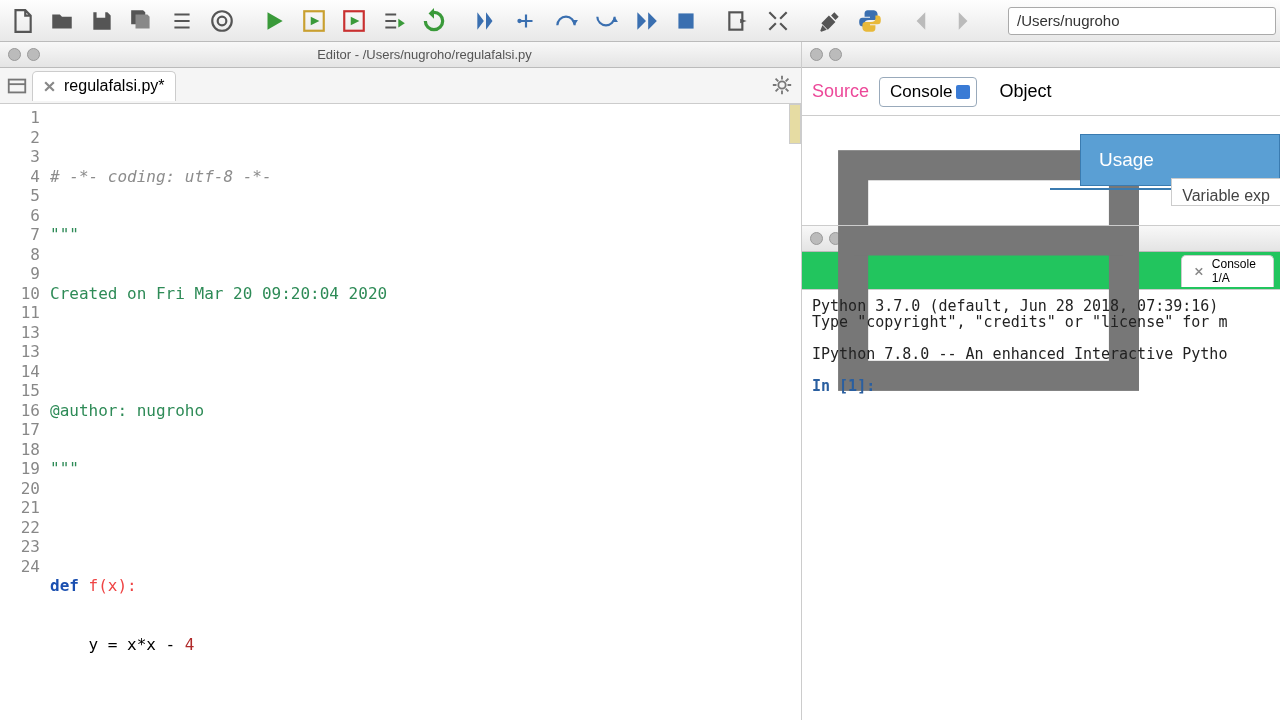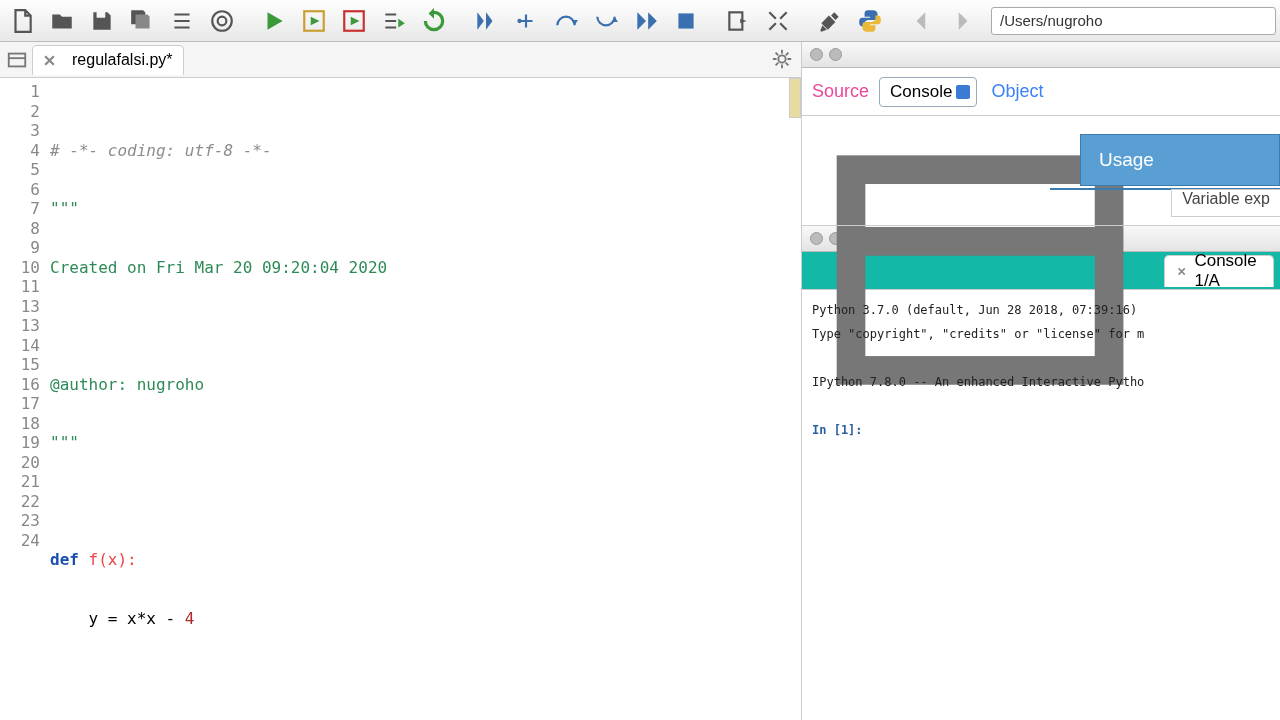--- a/index.html
+++ b/index.html
@@ -2,64 +2,64 @@
 <html><head>
 <meta charset="utf-8">
 <style>
 * { box-sizing: border-box; margin: 0; padding: 0; }
 body { font-family: "Helvetica Neue", Arial, sans-serif; background: #f0f0f0; width: 1280px; height: 720px; overflow: hidden; }
 
 .toolbar { height: 42px; background: linear-gradient(#fefefe,#e8e8e8); border-bottom: 1px solid #bbb; display: flex; align-items: center; padding: 0 4px; gap: 4px; }
 .tbtn { width: 36px; height: 36px; display:flex; align-items:center; justify-content:center; border-radius:4px; }
 .tbtn svg { width: 26px; height: 26px; }
 .sep { width: 8px; }
-.pathbox { flex:1; margin-left: 7px; height: 28px; background:#fff; border:1px solid #aaa; border-radius:3px; padding:0 8px; display:flex; align-items:center; font-size:15px; color:#333; }
+.pathbox { flex:1; margin-left: 24px; height: 28px; background:#fff; border:1px solid #aaa; border-radius:3px; padding:0 8px; display:flex; align-items:center; font-size:15px; color:#333; }
 
 .main { display:flex; height: calc(720px - 42px); }
 .left { width: 802px; display:flex; flex-direction:column; border-right:1px solid #ccc; background:#fff; }
 .right { flex:1; display:flex; flex-direction:column; background:#fff; }
 
 .panehdr { height: 26px; background:linear-gradient(#f8f8f8,#e4e4e4); border-bottom:1px solid #bbb; display:flex; align-items:center; font-size:13px; color:#555; }
 .panehdr .dots { display:flex; gap:6px; margin:0 8px; }
 .dot { width:13px; height:13px; border-radius:50%; background:#bbb; border:1px solid #999; }
 .panehdr .title { flex:1; text-align:center; }
 
 .tabbar { height: 36px; background:#f5f5f5; border-bottom:1px solid #ccc; display:flex; align-items:center; padding:0 6px; gap:4px; position:relative; }
 .tabbar .ticon { width:22px; height:22px; }
-.filetab { height:30px; background:#fff; border:1px solid #ccc; border-bottom:none; border-radius:5px 5px 0 0; display:flex; align-items:center; padding:0 10px; gap:16px; font-size:16px; }
+.filetab { height:30px; background:#fff; border:1px solid #ccc; border-bottom:none; border-radius:5px 5px 0 0; display:flex; align-items:center; padding:0 10px; gap:8px; font-size:16px; }
 .filetab .tx { width:13px; height:13px; }
 .gear { position:absolute; right:8px; top:6px; }
 
 .editor { flex:1; display:flex; font-family: Menlo, Monaco, monospace; font-size:16px; line-height:19.5px; overflow:hidden; }
 .gutter { width:46px; text-align:right; color:#888; padding:4px 6px 0 0; user-select:none; background:#fff; }
 .gutter div { height:19.5px; }
 .code { flex:1; padding:4px 0 0 4px; position:relative; white-space:pre; }
 .code .ln { height:19.5px; }
 .c-cm { color:#8c8c8c; font-style:italic; }
 .c-str { color:#2e8b57; }
 .c-kw { color:#1a4fb0; font-weight:bold; }
 .c-def { color:#ef4444; }
 .c-num { color:#b02a2a; }
 .code .scrollstub { position:absolute; right:0; top:0; width:12px; height:40px; background:#e6dca3; border:1px solid #ccc; }
 
 .rtabs { height:48px; border-bottom:1px solid #ccc; display:flex; align-items:center; gap:10px; padding:0 10px; font-size:18px; }
 .rsrc { color:#ec4899; }
 .rsel { height:30px; border:1px solid #9ab; border-radius:4px; padding:0 24px 0 10px; background:#fff; display:flex; align-items:center; font-size:17px; position:relative; }
 .rsel::after { content:""; position:absolute; right:6px; top:7px; width:14px; height:14px; background:#3a7bd5; border-radius:2px; }
-.robj { margin-left:4px; color:#3b82f6; }
+.robj { margin-left:12px; color:#000000; }
 
 .usagebox { height:110px; position:relative; border-bottom:1px solid #ccc; overflow:hidden; }
 .usagebtn { position:absolute; right:0; top:18px; width:200px; height:52px; background:#5a9fd4; color:#fff; display:flex; align-items:center; padding-left:18px; font-size:19px; border:1px solid #3a7bb0; }
 .usageline { position:absolute; right:0; top:72px; width:230px; height:2px; background:#3a7bb0; }
-.varexp { position:absolute; right:0; bottom:8px; height:28px; background:#fff; border:1px solid #ccc; border-right:none; padding:0 10px; display:flex; align-items:flex-start; font-size:16px; color:#444; }
+.varexp { position:absolute; right:0; bottom:19px; height:28px; background:#fff; border:1px solid #ccc; border-right:none; padding:0 10px; display:flex; align-items:flex-end; font-size:16px; color:#444; }
 
 .console { flex:1; display:flex; flex-direction:column; }
-.ctabbar { height:38px; background:#14b8a6; border-bottom:1px solid #ccc; display:flex; align-items:center; padding:0 6px; gap:12px; font-size:17px; }
+.ctabbar { height:38px; background:#22c55e; border-bottom:1px solid #ccc; display:flex; align-items:center; padding:0 6px; gap:12px; font-size:12px; }
 .ctab { height:32px; background:#fff; border:1px solid #ccc; border-bottom:none; border-radius:5px 5px 0 0; display:flex; align-items:center; padding:0 12px; gap:8px; }
-.cout { flex:1; padding:8px 10px; font-family: Menlo, Monaco, monospace; font-size:12px; line-height:24px; white-space:pre; overflow:hidden; color:#222; }
+.cout { flex:1; padding:8px 10px; font-family: Menlo, Monaco, monospace; font-size:15px; line-height:16px; white-space:pre; overflow:hidden; color:#222; }
 .cout .prompt { color:#2a5fa0; font-weight:bold; }
 </style>
 </head>
 <body>
 
 <div class="toolbar">
   <div class="tbtn">
       <svg viewBox="0 0 24 24">
         <path fill="none" stroke="#555" stroke-width="2" d="M6 2h9l5 5v15H6z M15 2v5h5"></path>
       </svg>
@@ -190,20 +190,27 @@
         <path fill="#bbb" d="M9 4l8 8-8 8z"></path>
       </svg>
     </div>
   <div class="pathbox">
       <span>/Users/nugroho</span>
     </div>
 </div>
 
 <div class="main">
   <div class="left">
+    <div class="panehdr">
+      <div class="dots">
+          <div class="dot"></div>
+          <div class="dot"></div>
+        </div>
+      <div class="title">Editor - /Users/nugroho/regulafalsi.py</div>
+    </div>
     <div class="tabbar">
       <svg class="ticon" viewBox="0 0 24 24">
           <rect x="3" y="5" width="18" height="14" fill="none" stroke="#777" stroke-width="2"></rect>
           <path stroke="#777" stroke-width="2" d="M3 10h18"></path>
         </svg>
       <div class="filetab">
         <svg class="tx" viewBox="0 0 12 12">
             <path stroke="#888" stroke-width="2" d="M2 2l8 8M10 2l-8 8"></path>
           </svg>
         <span>regulafalsi.py*</span>

